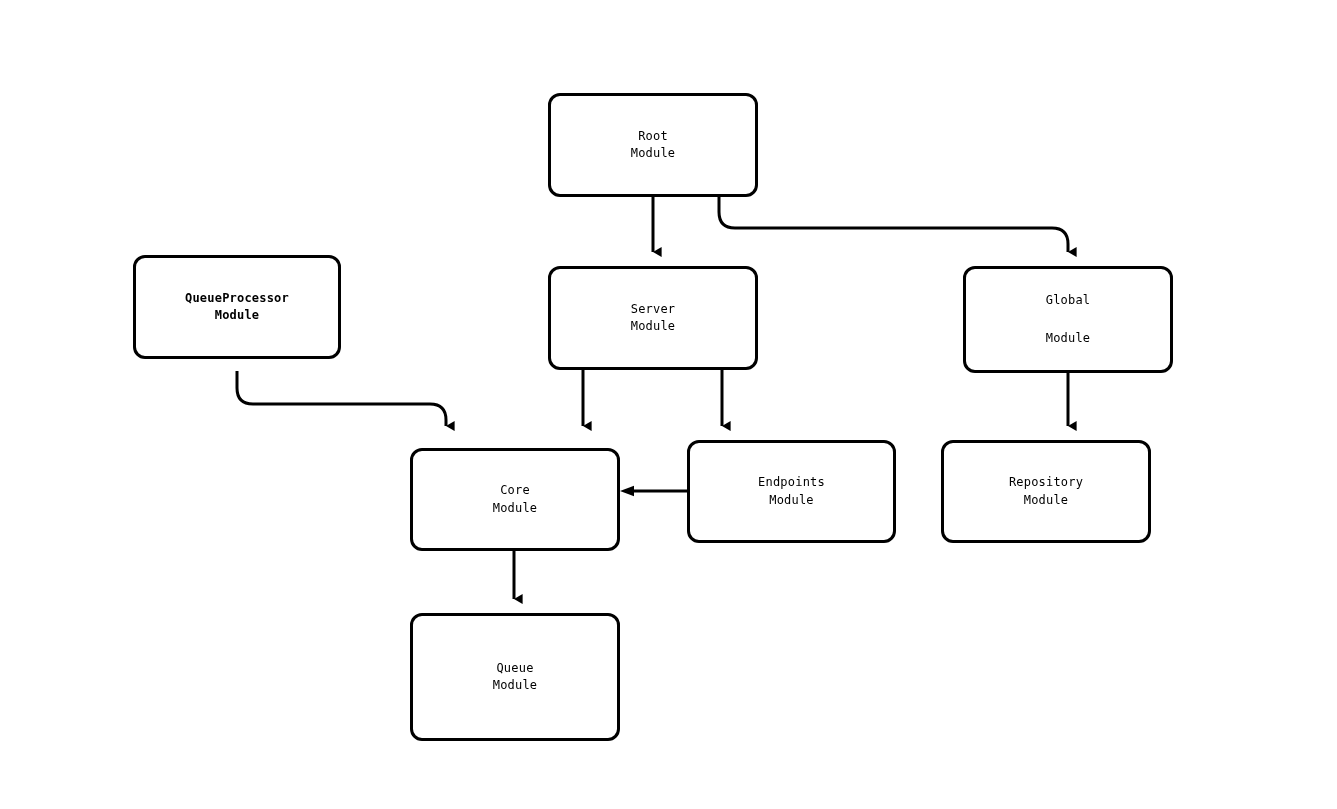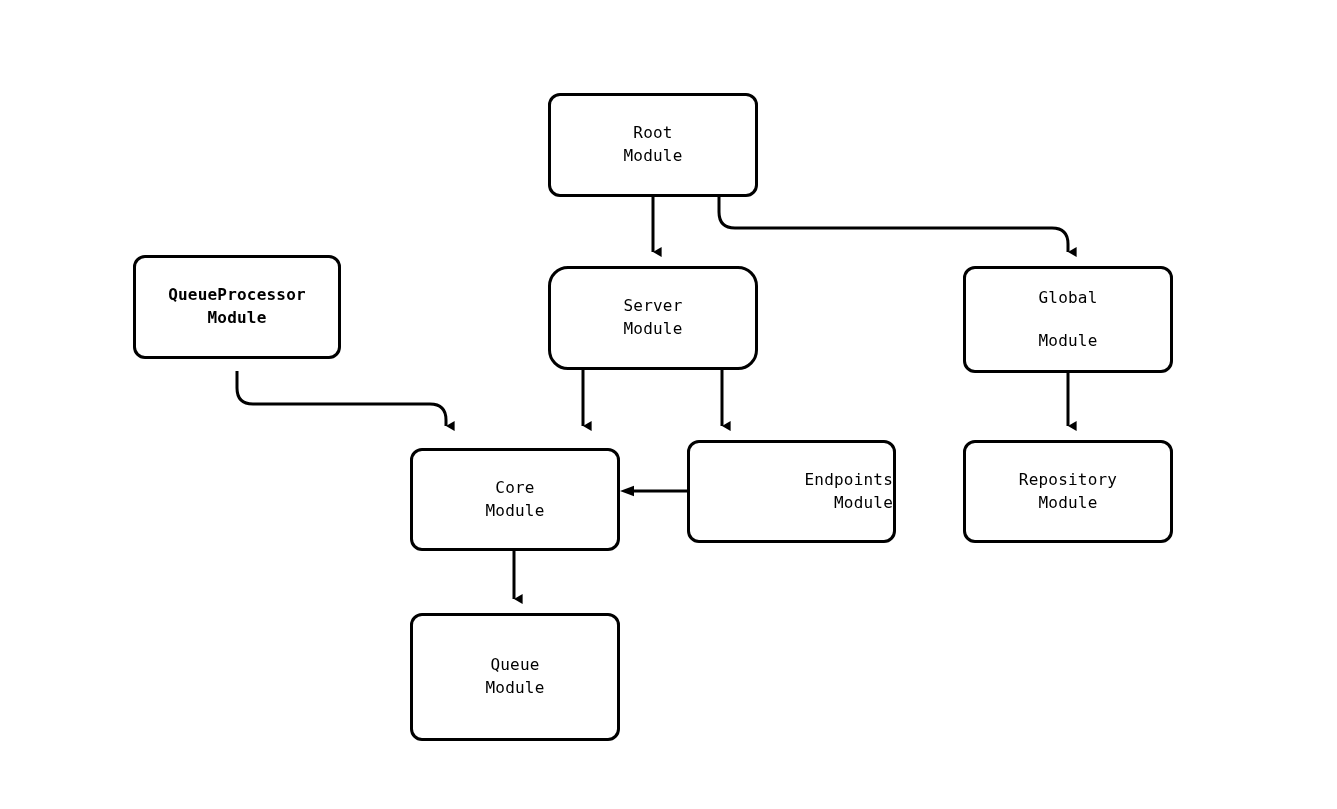--- a/index.html
+++ b/index.html
@@ -32,21 +32,21 @@
     border: 3px solid #000000;
     border-radius: 12px;
     background: #ffffff;
     display: flex;
     flex-direction: column;
     align-items: center;
     justify-content: center;
     text-align: center;
     color: #000000;
     font-family: "DejaVu Sans Mono", "Liberation Mono", monospace;
-    font-size: 16px;
+    font-size: 12px;
     line-height: 1.42;
     letter-spacing: 0.2px;
     z-index: 2;
   }
   .node-line {
     display: block;
     white-space: pre;
   }
 </style>
 </head>
@@ -76,41 +76,41 @@
   <div class="node" style="left: 548px; top: 93px; width: 210px; height: 104px;">
     <span class="node-line">Root</span>
     <span class="node-line">Module</span>
   </div>
 
   <div class="node" style="left: 133px; top: 255px; width: 208px; height: 104px; font-weight: bold;">
     <span class="node-line">QueueProcessor</span>
     <span class="node-line">Module</span>
   </div>
 
-  <div class="node" style="left: 548px; top: 266px; width: 210px; height: 104px; border-radius: 20px;">
+  <div class="node" style="left: 548px; top: 266px; width: 210px; height: 104px;">
     <span class="node-line">Server</span>
     <span class="node-line">Module</span>
   </div>
 
   <div class="node" style="left: 963px; top: 266px; width: 210px; height: 107px; gap: 20px;">
     <span class="node-line">Global</span>
     <span class="node-line">Module</span>
   </div>
 
   <div class="node" style="left: 410px; top: 440px; width: 210px; height: 103px; margin-top: 8px;">
     <span class="node-line">Core</span>
     <span class="node-line">Module</span>
   </div>
 
-  <div class="node" style="left: 687px; top: 440px; width: 209px; height: 103px; align-items: flex-end;">
+  <div class="node" style="left: 687px; top: 440px; width: 209px; height: 103px;">
     <span class="node-line">Endpoints</span>
     <span class="node-line">Module</span>
   </div>
 
-  <div class="node" style="left: 963px; top: 440px; width: 210px; height: 103px;">
+  <div class="node" style="left: 941px; top: 440px; width: 210px; height: 103px;">
     <span class="node-line">Repository</span>
     <span class="node-line">Module</span>
   </div>
 
   <div class="node" style="left: 410px; top: 613px; width: 210px; height: 128px;">
     <span class="node-line">Queue</span>
     <span class="node-line">Module</span>
   </div>
 
 </div>

